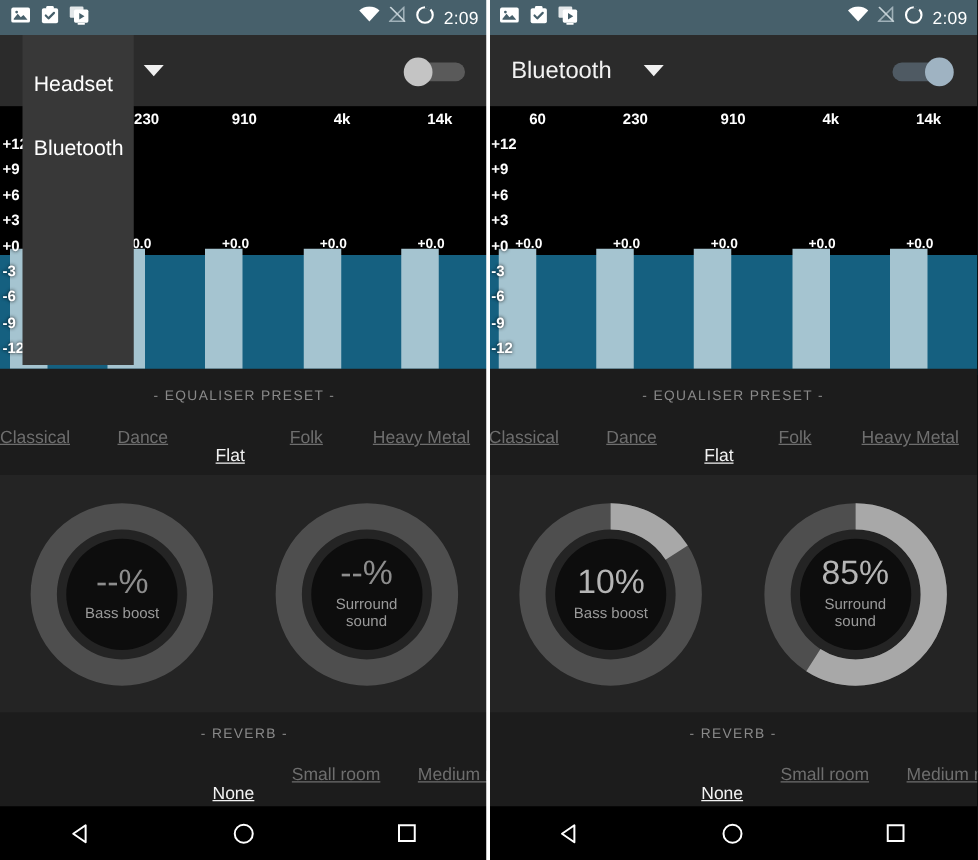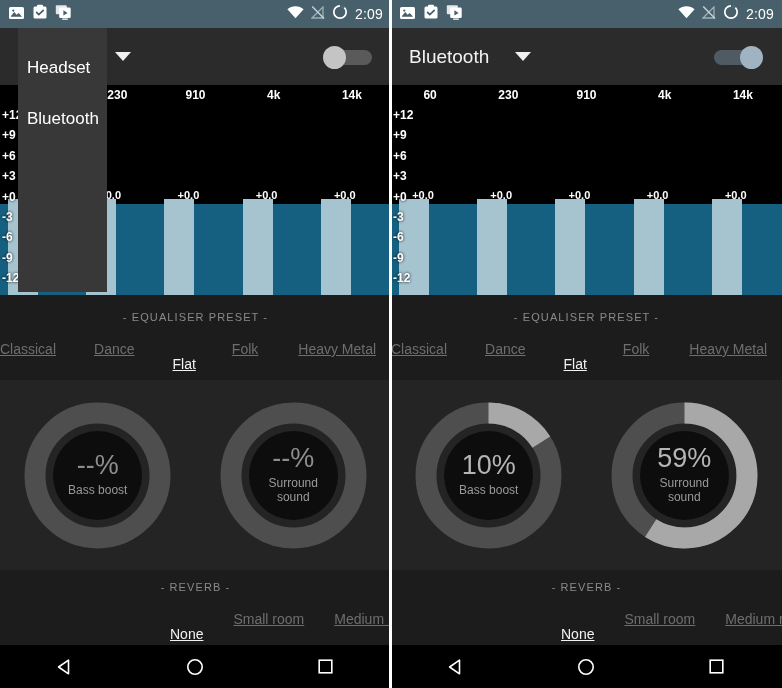--- a/index.html
+++ b/index.html
@@ -356,21 +356,21 @@
             <div class="knob-pct">10%</div>
             <div class="knob-lbl">Bass boost</div>
           </div>
         </div>
         <div class="knob">
           <svg viewBox="0 0 147 147">
             <circle cx="73.5" cy="73.5" r="62.5" fill="none" stroke="#4e4e4e" stroke-width="21"></circle>
             <circle cx="73.5" cy="73.5" r="62.5" fill="none" stroke="#a8a8a8" stroke-width="21" stroke-dasharray="231.69245820224722 161.0066234964769" transform="rotate(-90 73.5 73.5)"></circle>
           </svg>
           <div class="knob-core">
-            <div class="knob-pct">59%</div>
+            <div class="knob-pct">85%</div>
             <div class="knob-lbl">Surround<br>sound</div>
           </div>
         </div>
       </div>
 
     <div class="reverb-block">
       <div class="section-title">- REVERB -</div>
       <div class="chips reverb-chips" style="padding-left: 170px;">
           <span class="chip sel" style="margin-left: 0px;">None</span>
           <span class="chip" style="margin-left: 30px;">Small room</span>

